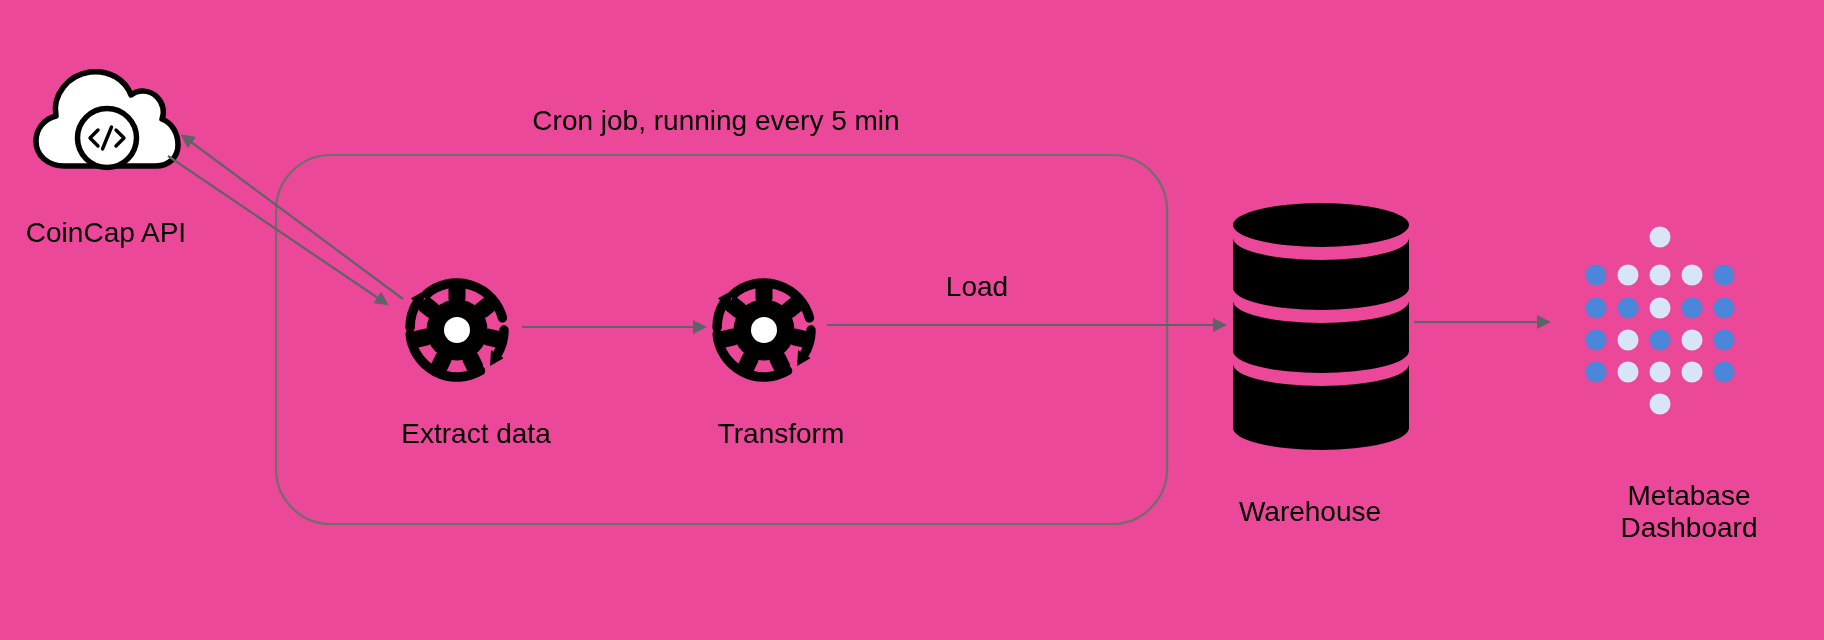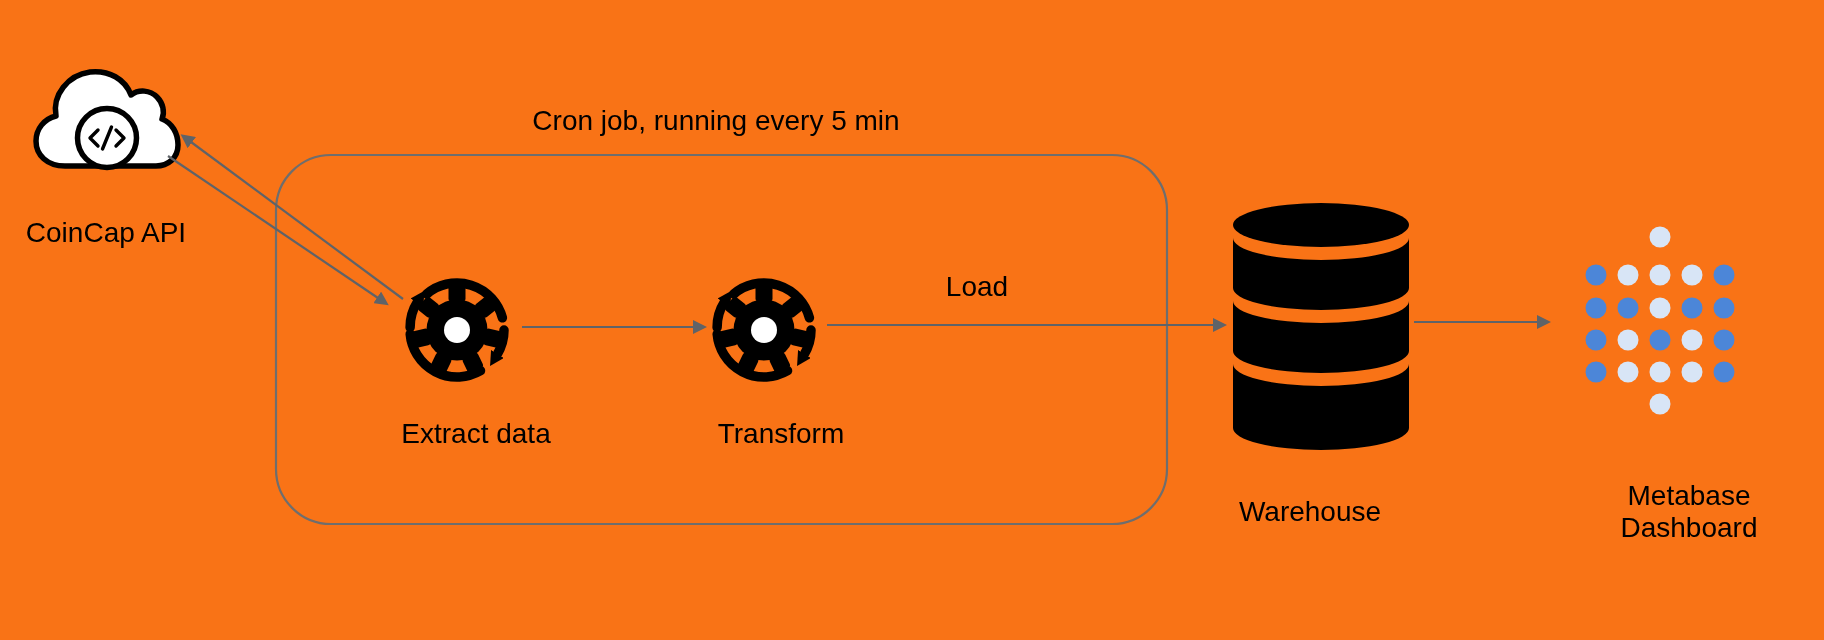--- a/index.html
+++ b/index.html
@@ -8,21 +8,21 @@
     background: #ffffff;
     width: 1824px;
     height: 640px;
     font-family: "Liberation Sans", sans-serif;
   }
   .stage {
     position: relative;
     width: 1824px;
     height: 640px;
     overflow: hidden;
-    background: #f97316;
+    background: #ec4899;
   }
   svg { display: block; }
   text {
     font-family: "Liberation Sans", sans-serif;
     font-size: 28px;
     fill: #000000;
   }
   .arrow {
     stroke: #5f6368;
     stroke-width: 2.2;

